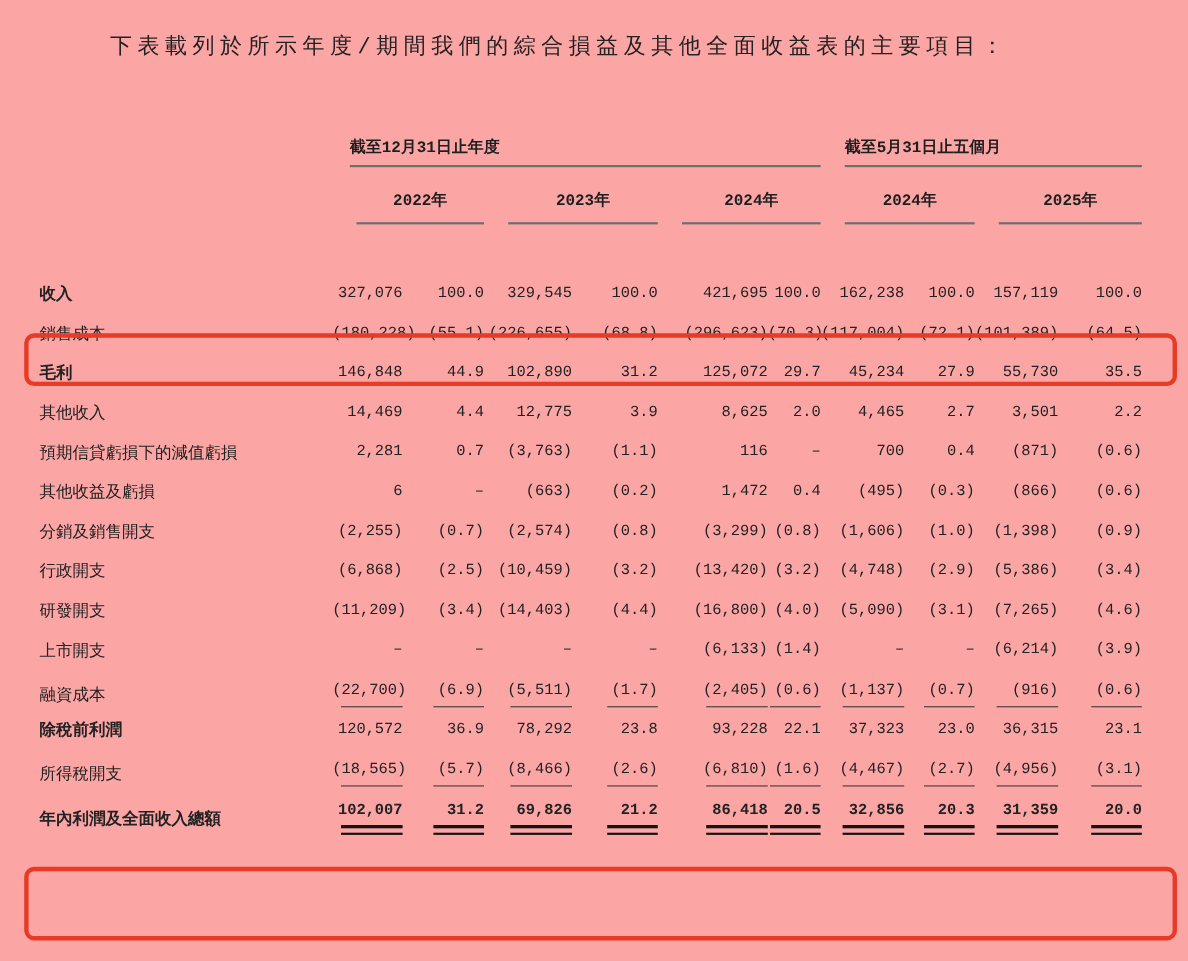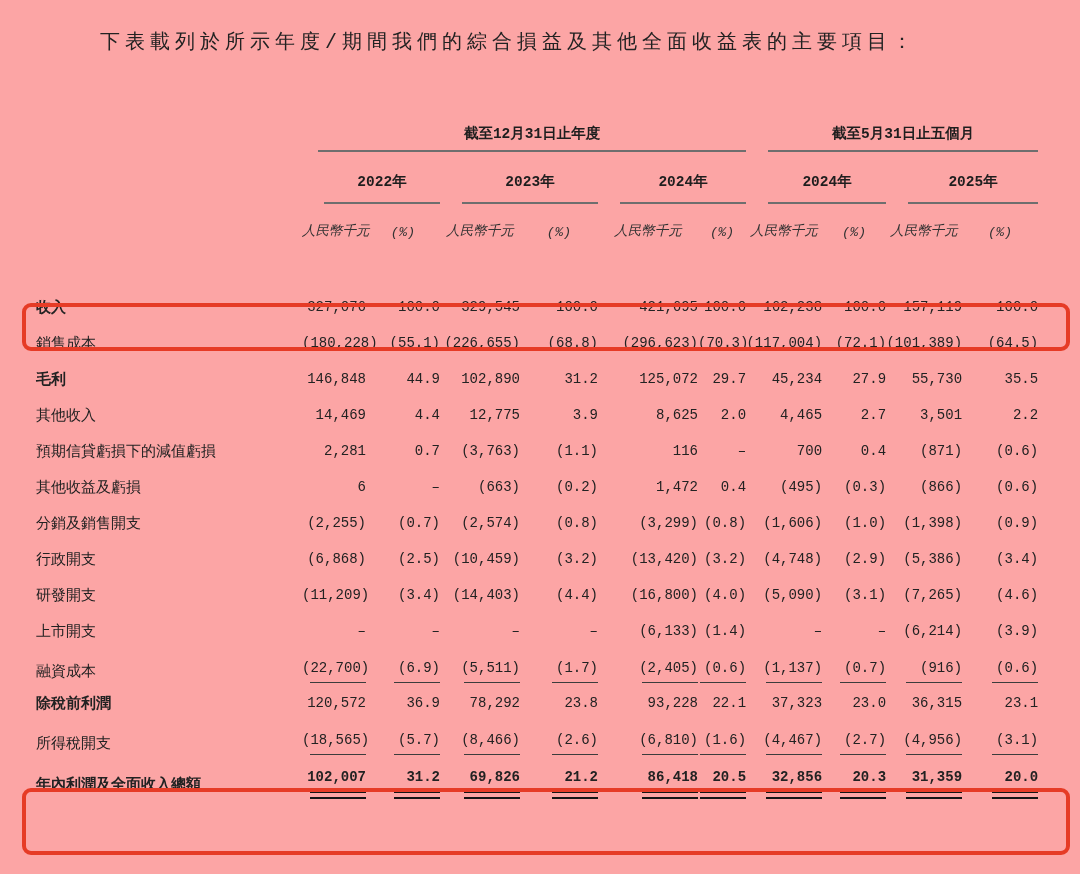--- a/index.html
+++ b/index.html
@@ -26,21 +26,21 @@
     font-size: 14px;
   }
   th, td { padding: 0; margin: 0; font-weight: normal; }
 
   
   tr.group-row { height: 36px; }
   tr.group-row th { vertical-align: bottom; }
   .grp-line {
     border-bottom: 2px solid #6e6e6e;
     padding-bottom: 7px;
-    text-align: center;
+    text-align: left;
     font-weight: bold; font-size: 14.5px; color: #1e1e1e;
     white-space: nowrap;
   }
   .grp-line.g1 { margin-left: 16px; }
   .grp-line.g2 { margin-left: 22px; margin-top: 24px; }
 
   tr.year-row { height: 52px; }
   tr.year-row th { vertical-align: bottom; }
   .yr-line {
     border-bottom: 2px solid #6e6e6e;
@@ -143,33 +143,20 @@
         <th colspan="2">
             <div class="yr-line">2024年</div>
           </th>
         <th colspan="2">
             <div class="yr-line">2024年</div>
           </th>
         <th colspan="2">
             <div class="yr-line">2025年</div>
           </th>
       </tr>
-      <tr class="unit-row">
-        <th></th>
-        <th>人民幣千元</th>
-        <th>(%)</th>
-        <th>人民幣千元</th>
-        <th>(%)</th>
-        <th>人民幣千元</th>
-        <th>(%)</th>
-        <th>人民幣千元</th>
-        <th>(%)</th>
-        <th>人民幣千元</th>
-        <th>(%)</th>
-      </tr>
     </thead>
     <tbody id="rows-body">
       <tr class="spacer">
           <td colspan="11"></td>
         </tr>
 
   <tr class="data bold highlight">
     <td class="lbl">收入</td>
     <td class="num val"><span class="v">327,076</span></td>
     <td class="num pct"><span class="v">100.0</span></td>

